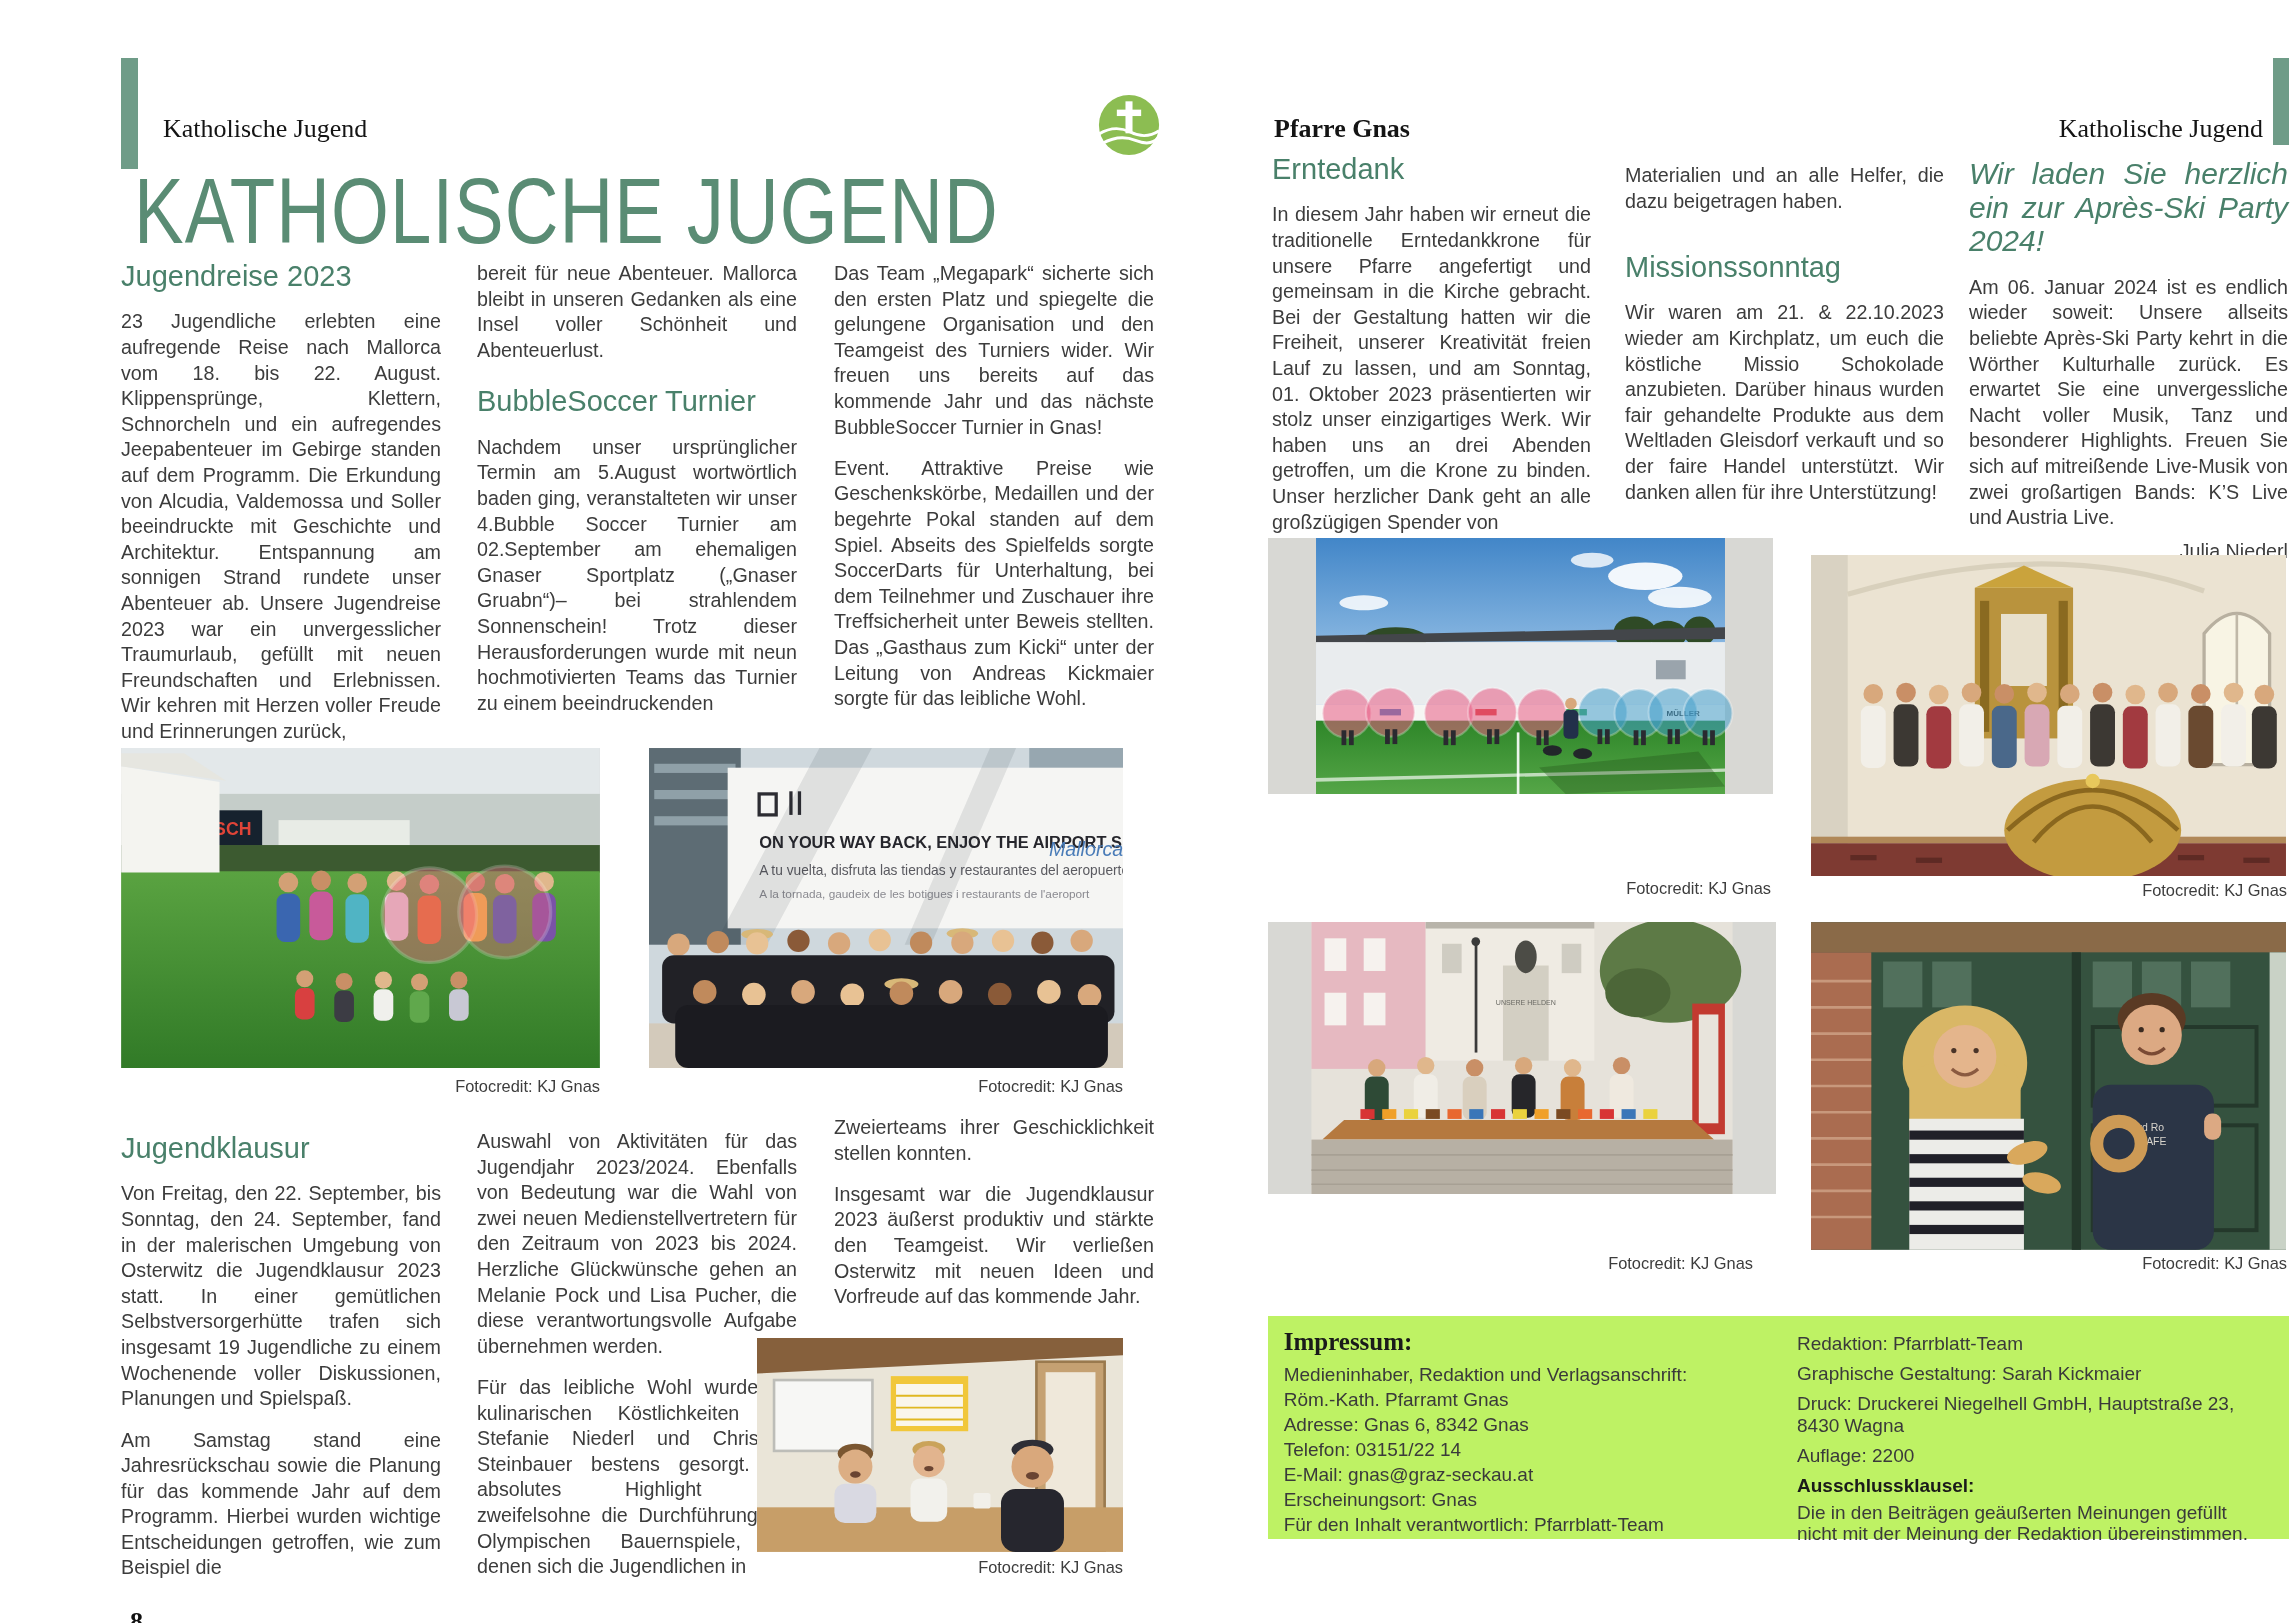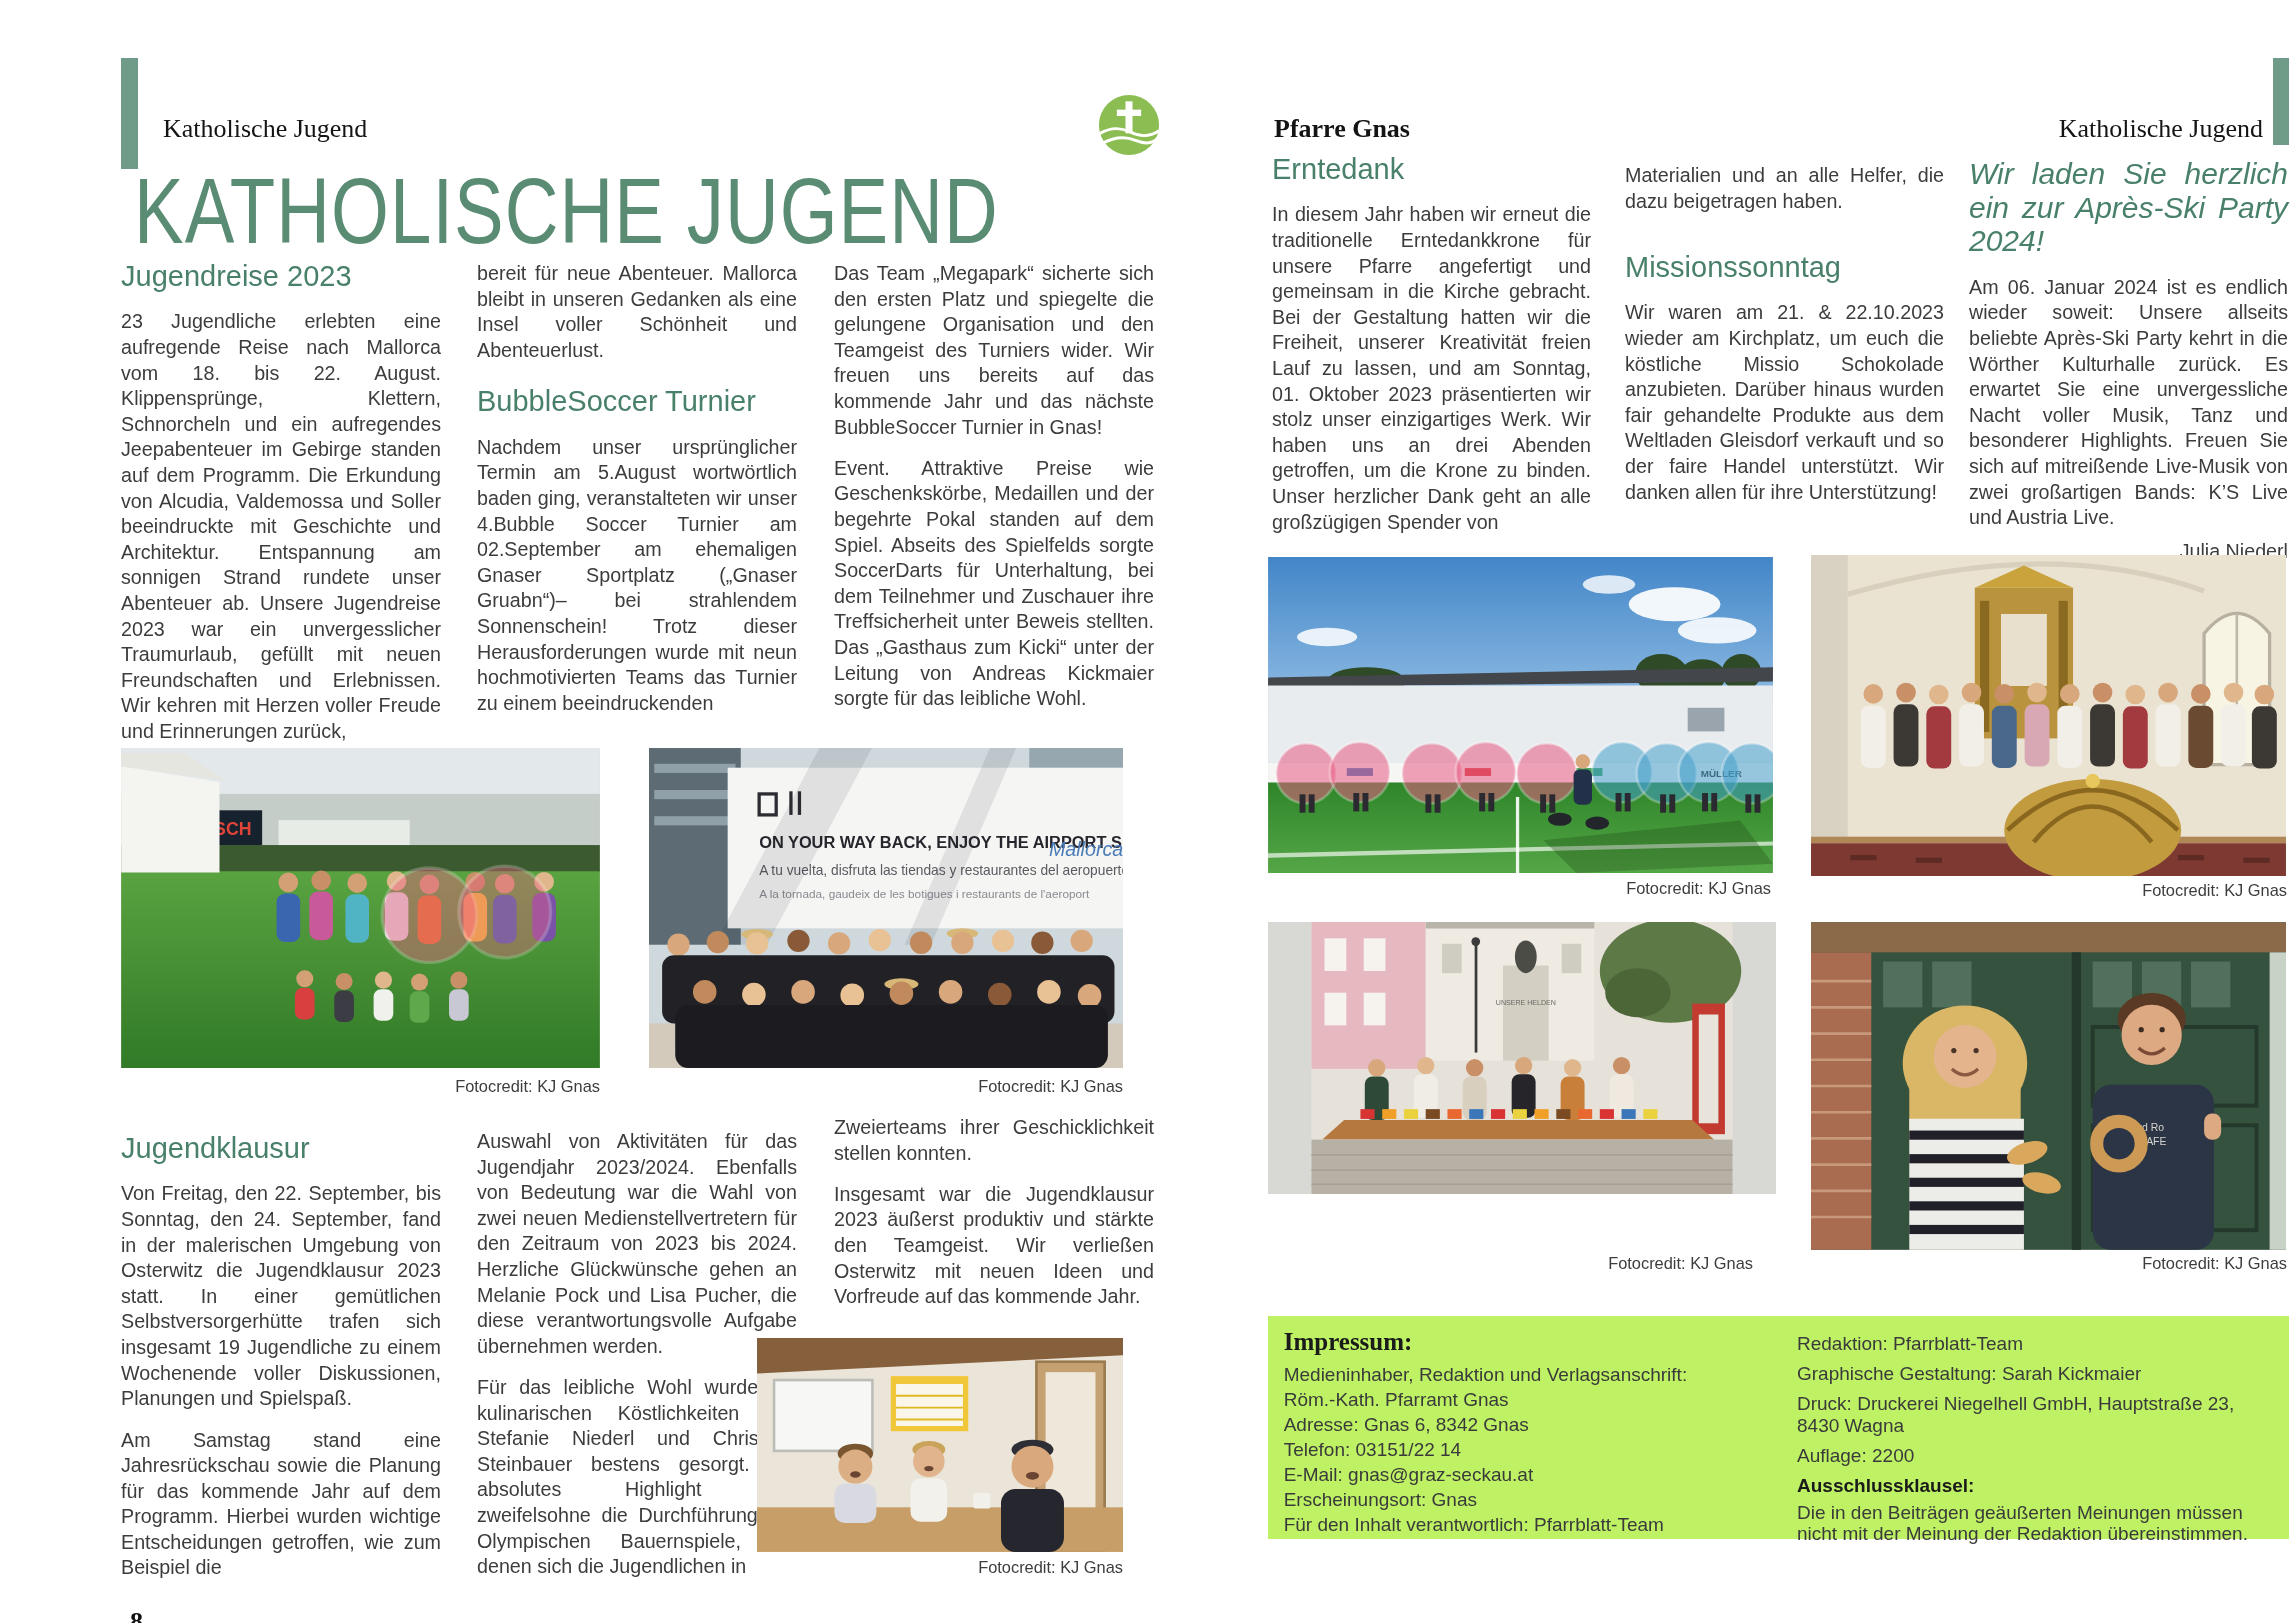--- a/index.html
+++ b/index.html
@@ -237,21 +237,21 @@
       </div>
   </div>
   <div class="abs" style="left:1969px;top:157px;width:319px;">
     <h2 class="green apres">Wir laden Sie herzlich ein zur Après-Ski Party 2024!</h2>
     <div class="body-col">
         <p>Am 06. Januar 2024 ist es endlich wieder soweit: Unsere allseits beliebte Après-Ski Party kehrt in die Wörther Kulturhalle zurück. Es erwartet Sie eine unvergessliche Nacht voller Musik, Tanz und besonderer Highlights. Freuen Sie sich auf mitreißende Live-Musik von zwei großartigen Bands: K’S Live und Austria Live.</p>
       </div>
     <div class="byline">Julia Niederl</div>
   </div>
 
-  <div class="abs photo" style="left:1268px;top:557px;width:505px;height:316px;">
+  <div class="abs photo" style="left:1268px;top:538px;width:505px;height:256px;">
     <svg viewBox="0 0 770 482">
       <defs>
         <linearGradient id="sky4" x1="0" y1="0" x2="0" y2="1">
             <stop offset="0" stop-color="#4286c8"></stop>
             <stop offset="1" stop-color="#b8d8f2"></stop>
           </linearGradient>
         <linearGradient id="grass4" x1="0" y1="0" x2="0" y2="1">
             <stop offset="0" stop-color="#2e8629"></stop>
             <stop offset="1" stop-color="#55a647"></stop>
           </linearGradient>
@@ -502,18 +502,18 @@
       <div class="imp-line">E-Mail: gnas@graz-seckau.at</div>
       <div class="imp-line">Erscheinungsort: Gnas</div>
       <div class="imp-line">Für den Inhalt verantwortlich: Pfarrblatt-Team</div>
     </div>
     <div class="abs" style="left:529px;top:17px;width:472px;">
       <div class="imp-entry">Redaktion: Pfarrblatt-Team</div>
       <div class="imp-entry">Graphische Gestaltung: Sarah Kickmaier</div>
       <div class="imp-entry">Druck: Druckerei Niegelhell GmbH, Hauptstraße 23, 8430 Wagna</div>
       <div class="imp-entry">Auflage: 2200</div>
       <div class="imp-entry imp-bold" style="margin-bottom:5.2px;">Ausschlussklausel:</div>
-      <div class="imp-entry">Die in den Beiträgen geäußerten Meinungen müssen nicht mit der Meinung der Redaktion übereinstimmen.</div>
+      <div class="imp-entry">Die in den Beiträgen geäußerten Meinungen gefüllt nicht mit der Meinung der Redaktion übereinstimmen.</div>
     </div>
   </div>
 
 </div>
 
 
 </body></html>

